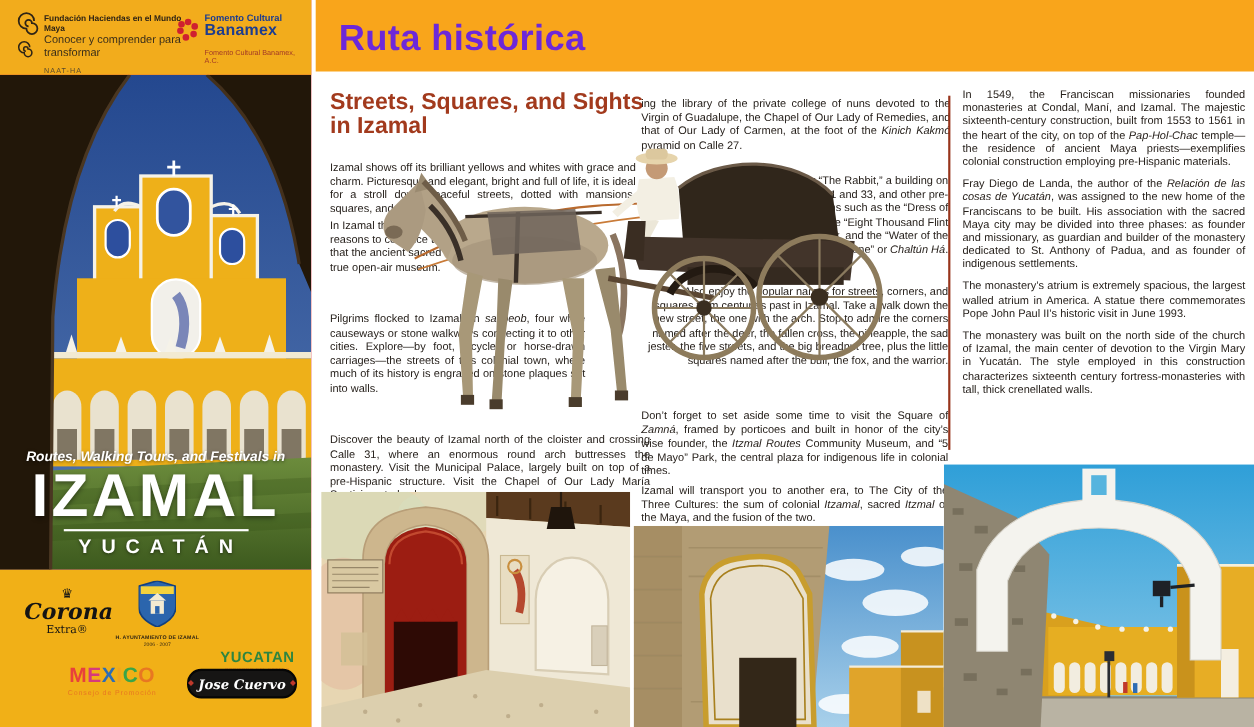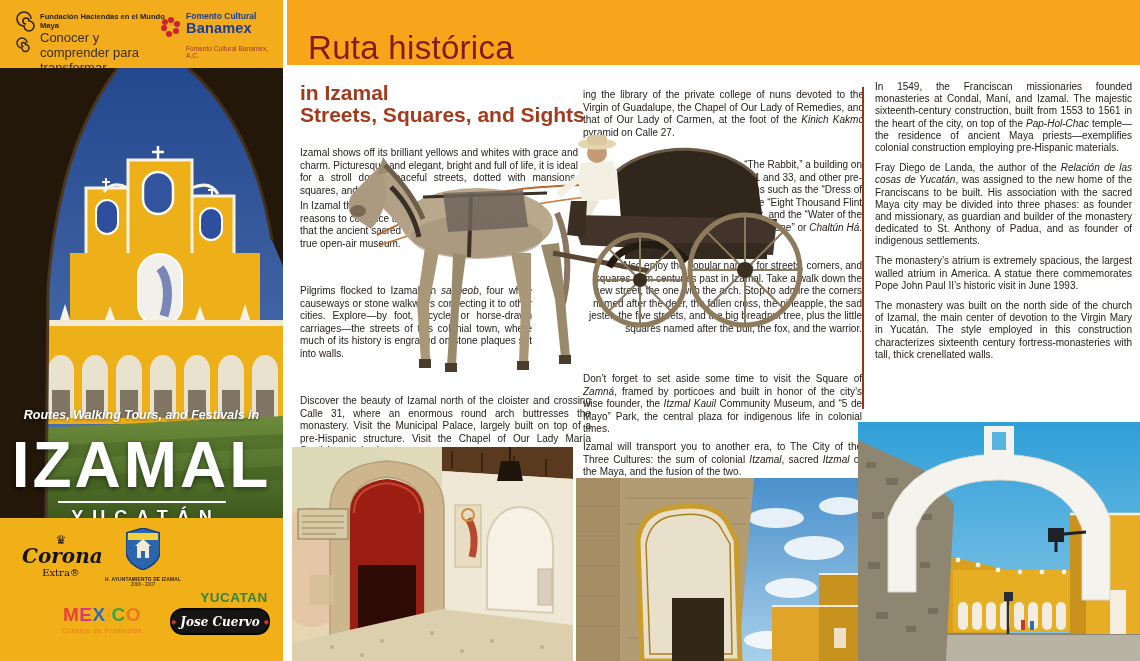--- a/index.html
+++ b/index.html
@@ -7,34 +7,34 @@
   body {
     width:1140px; height:661px; position:relative; overflow:hidden;
     background:#ffffff; font-family:"Liberation Sans", sans-serif;
   }
 
   
   .sidebar { position:absolute; left:0; top:0; width:283px; height:661px; background:#ef4444; }
   .sb-top { position:absolute; left:0; top:0; width:283px; height:68px; background:#f2ac1c; }
   .fund-block { position:absolute; left:40px; top:13px; width:125px; }
   .fund-name { font-size:7.6px; font-weight:bold; color:#2e2314; line-height:1.15; }
-  .fund-tag  { font-size:13px; color:#3a2e1a; line-height:1.15; margin-top:1px; }
+  .fund-tag  { font-size:10px; color:#3a2e1a; line-height:1.15; margin-top:1px; }
   .fund-sub  { font-size:6.5px; color:#5a4a2c; letter-spacing:1px; margin-top:7px; }
   .spiral-wrap { position:absolute; left:14px; top:10px; }
   .bnx-block { position:absolute; left:186px; top:11px; width:92px; }
   .bnx-l1 { font-size:8.5px; font-weight:bold; color:#1d3d8f; }
   .bnx-l2 { font-size:14.5px; font-weight:bold; color:#1d3d8f; letter-spacing:.2px; margin-top:-1px; }
   .bnx-l3 { font-size:6.6px; color:#a33a26; margin-top:9px; }
   .flower-wrap { position:absolute; left:160px; top:16px; }
 
   .sb-photo { position:absolute; left:0; top:68px; width:283px; height:450px; overflow:hidden; }
   .sb-photo svg { display:block; }
   .cover-text { position:absolute; left:0; top:340px; width:283px; text-align:center; }
   .cover-kicker { font-size:12.5px; font-weight:bold; font-style:italic; color:#fff; text-shadow:0 1px 3px rgba(0,0,0,.55); }
-  .cover-title  { font-size:64px; font-weight:bold; color:#fff; letter-spacing:3px; line-height:1.02; margin-top:11px; text-shadow:0 2px 5px rgba(0,0,0,.45); }
+  .cover-title  { font-size:55px; font-weight:bold; color:#fff; letter-spacing:3px; line-height:1.02; margin-top:0; text-shadow:0 2px 5px rgba(0,0,0,.45); }
   .cover-rule   { width:168px; height:2px; background:#fff; margin:3px auto 4px auto; }
   .cover-region { font-size:18px; font-weight:bold; color:#fff; letter-spacing:9px; text-indent:9px; text-shadow:0 1px 3px rgba(0,0,0,.5); }
 
   .sb-bottom { position:absolute; left:0; top:518px; width:283px; height:143px; background:#f1b017; }
   .logo-corona { position:absolute; left:22px; top:16px; width:78px; text-align:center; color:#141414; }
   .corona-crown { font-size:12px; line-height:1; }
   .corona-name  { font-family:"DejaVu Serif", serif; font-weight:bold; font-style:italic; font-size:20px; line-height:1; }
   .corona-extra { font-family:"DejaVu Serif", serif; font-size:10px; margin-top:1px; }
   .logo-crest { position:absolute; left:100px; top:10px; width:86px; text-align:center; }
   .crest-l1 { font-size:4.8px; font-weight:bold; color:#2e2314; margin-top:3px; letter-spacing:.2px; }
@@ -49,21 +49,21 @@
   .mx0{color:#e8413c}.mx1{color:#d63a7c}.mx2{color:#2e6db4}.mx3{color:#f1a51e}.mx4{color:#3aa548}.mx5{color:#e87722}
   .mex-sub { font-size:6.4px; color:#e87722; letter-spacing:.8px; margin-top:1px; }
   .logo-cuervo { position:absolute; left:170px; top:90px; width:100px; height:27px;
     background:#161514; border-radius:13px; border:2px solid #060606;
     display:flex; align-items:center; justify-content:center; gap:4px; }
   .cuervo-name { font-family:"DejaVu Serif", serif; font-weight:bold; font-style:italic; font-size:12px; color:#fff; white-space:nowrap; }
   .cuervo-gem { font-size:7px; color:#c0392b; line-height:1; }
 
   
   .banner { position:absolute; left:287px; top:0; width:853px; height:65px; background:#f9a51b; }
-  .banner-title { margin:0; padding:29px 0 0 21px; font-size:33px; font-weight:normal; color:#7f1d1d; letter-spacing:.3px; }
+  .banner-title { margin:0; padding:15px 0 0 21px; font-size:33px; font-weight:bold; color:#6d28d9; letter-spacing:.3px; }
 
   
   .content { position:absolute; left:287px; top:65px; width:853px; height:596px; }
   .bt { position:absolute; font-size:10px; line-height:1.26; color:#27211c; text-align:justify; }
   .rt { text-align:right; }
   .h-red { position:absolute; color:#a23a1d; font-weight:bold; }
   .a1-title { left:13px; top:17px; width:290px; font-size:21px; line-height:1.06; }
   .a1-p1 { left:13px; top:72px;  width:278px; }
   .a1-p2 { left:13px; top:125px; width:148px; }
   .a1-p3 { left:13px; top:210px; width:232px; }
@@ -239,32 +239,32 @@
   </div>
 </div>
 
 <div class="banner">
   <h1 class="banner-title">Ruta histórica</h1>
 </div>
 
 <div class="content">
 
   <div class="h-red a1-title">
+    <span style="display:block">Streets, Squares, and Sights</span>
     <span style="display:block">in Izamal</span>
-    <span style="display:block">Streets, Squares, and Sights</span>
   </div>
   <p class="bt a1-p1">Izamal shows off its brilliant yellows and whites with grace and charm. Picturesque and elegant, bright and full of life, it is ideal for a stroll down peaceful streets, dotted with mansions, squares, and corners.</p>
   <p class="bt a1-p2" style="text-align:left">In Izamal there are plenty of reasons to convince the visitor that the ancient sacred city is a true open-air museum.</p>
   <p class="bt a1-p3">Pilgrims flocked to Izamal on <i>sacbeob</i>, four white causeways or stone walkways connecting it to other cities. Explore—by foot, bicycle, or horse-drawn carriages—the streets of this colonial town, where much of its history is engraved on stone plaques set into walls.</p>
   <p class="bt a1-p4">Discover the beauty of Izamal north of the cloister and crossing Calle 31, where an enormous round arch buttresses the monastery. Visit the Municipal Palace, largely built on top of a pre-Hispanic structure. Visit the Chapel of Our Lady María Santisima, today hous-</p>
 
   <p class="bt c2-p1">ing the library of the private college of nuns devoted to the Virgin of Guadalupe, the Chapel of Our Lady of Remedies, and that of Our Lady of Carmen, at the foot of the <i>Kinich Kakmó</i> pyramid on Calle 27.</p>
   <p class="bt rt c2-p2">Visit “El Conejo” or “The Rabbit,” a building on Calle 22 between 31 and 33, and other pre-Hispanic constructions such as the “Dress of Water” or <i>Habuc</i>, the “Eight Thousand Flint Knives” or <i>Hunpictok</i>, and the “Water of the Flat Stone” or <i>Chaltún Há</i>.</p>
   <p class="bt rt c2-p3">Also enjoy the popular names for streets, corners, and squares from centuries past in Izamal. Take a walk down the new street, the one with the arch. Stop to admire the corners named after the deer, the fallen cross, the pineapple, the sad jester, the five streets, and the big breadnut tree, plus the little squares named after the bull, the fox, and the warrior.</p>
-  <p class="bt c2-p4">Don’t forget to set aside some time to visit the Square of <i>Zamná</i>, framed by porticoes and built in honor of the city’s wise founder, the <i>Itzmal Kauil</i> Community Museum, and “5 de Mayo” Park, the central plaza for indigenous life in colonial times.</p>
+  <p class="bt c2-p4">Don’t forget to set aside some time to visit the Square of <i>Zamná</i>, framed by porticoes and built in honor of the city’s wise founder, the <i>Itzmal Routes</i> Community Museum, and “5 de Mayo” Park, the central plaza for indigenous life in colonial times.</p>
   <p class="bt c2-p5">Izamal will transport you to another era, to The City of the Three Cultures: the sum of colonial <i>Itzamal</i>, sacred <i>Itzmal</i> of the Maya, and the fusion of the two.</p>
 
   <div class="divider"></div>
 
   <div class="carriage">
     <svg viewBox="0 0 505 240" preserveAspectRatio="none">
 
       <path d="M52,100 C140,55 200,52 258,50" stroke="#b96a2e" stroke-width="2" fill="none"></path>
       <path d="M55,110 C150,78 210,68 262,62" stroke="#c97b38" stroke-width="1.6" fill="none"></path>
 

